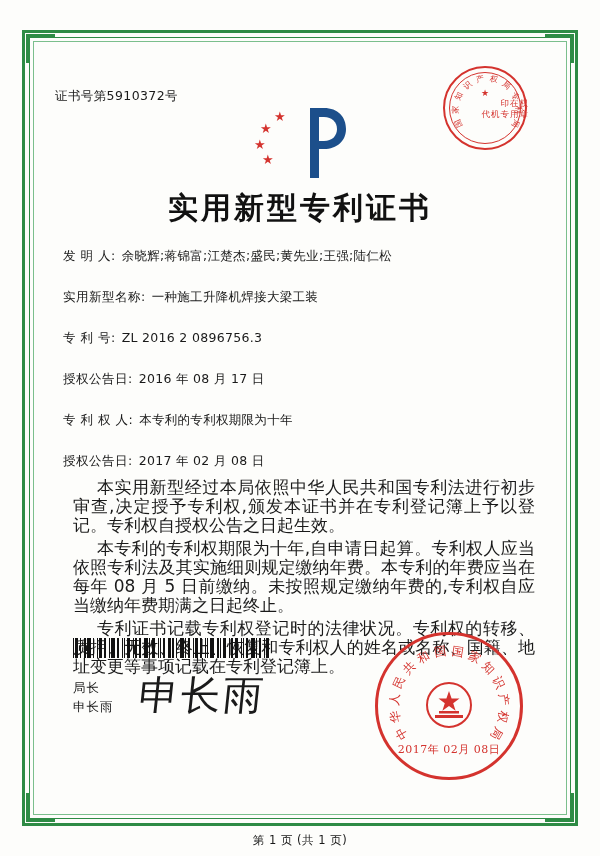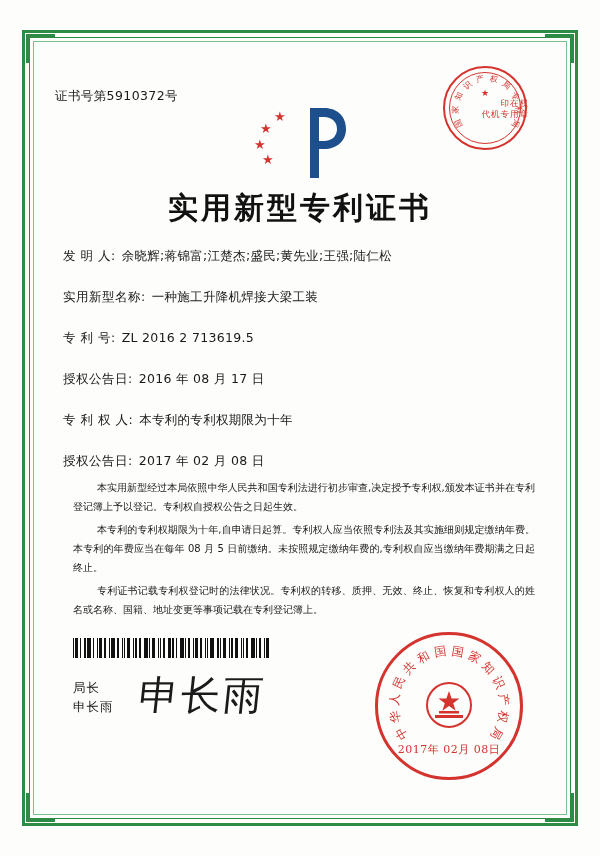--- a/index.html
+++ b/index.html
@@ -200,21 +200,21 @@
   .field .value {
     margin-left: 6px;
     letter-spacing: 0.3px;
   }
 
   .paras {
     position: absolute;
     left: 18px;
     right: 10px;
     top: 418px;
-    font-size: 10px;
+    font-size: 17px;
     line-height: 19px;
     color: #1a1a1a;
     text-align: justify;
   }
   .paras p {
     margin: 0 0 4px 0;
     text-indent: 24px;
   }
 
   
@@ -372,21 +372,21 @@
         <div class="field">
           <span class="label">发 明 人:</span>
           <span class="value">余晓辉;蒋锦富;江楚杰;盛民;黄先业;王强;陆仁松</span>
         </div>
         <div class="field">
           <span class="label">实用新型名称:</span>
           <span class="value">一种施工升降机焊接大梁工装</span>
         </div>
         <div class="field">
           <span class="label">专 利 号:</span>
-          <span class="value">ZL 2016 2 713619.5</span>
+          <span class="value">ZL 2016 2 0896756.3</span>
         </div>
         <div class="field">
           <span class="label">授权公告日:</span>
           <span class="value">2016 年 08 月 17 日</span>
         </div>
         <div class="field">
           <span class="label">专 利 权 人:</span>
           <span class="value">本专利的专利权期限为十年</span>
         </div>
         <div class="field">
@@ -430,13 +430,14 @@
         <circle cx="26" cy="26" r="22" fill="none" stroke="#d4332e" stroke-width="2"></circle>
         <path d="M26 12 L28.6 19.5 L36.5 19.5 L30.2 24.2 L32.6 31.8 L26 27.1 L19.4 31.8 L21.8 24.2 L15.5 19.5 L23.4 19.5 Z" fill="#d4332e"></path>
         <rect x="12" y="36" width="28" height="3" fill="#d4332e"></rect>
         <rect x="16" y="32" width="20" height="2.5" fill="#d4332e"></rect>
       </svg>
       <div class="seal-date">2017年 02月 08日</div>
     </div>
 
   </div>
 
+  <div class="page-foot">第 1 页 (共 1 页)</div>
 </div>
 
 </body></html>

